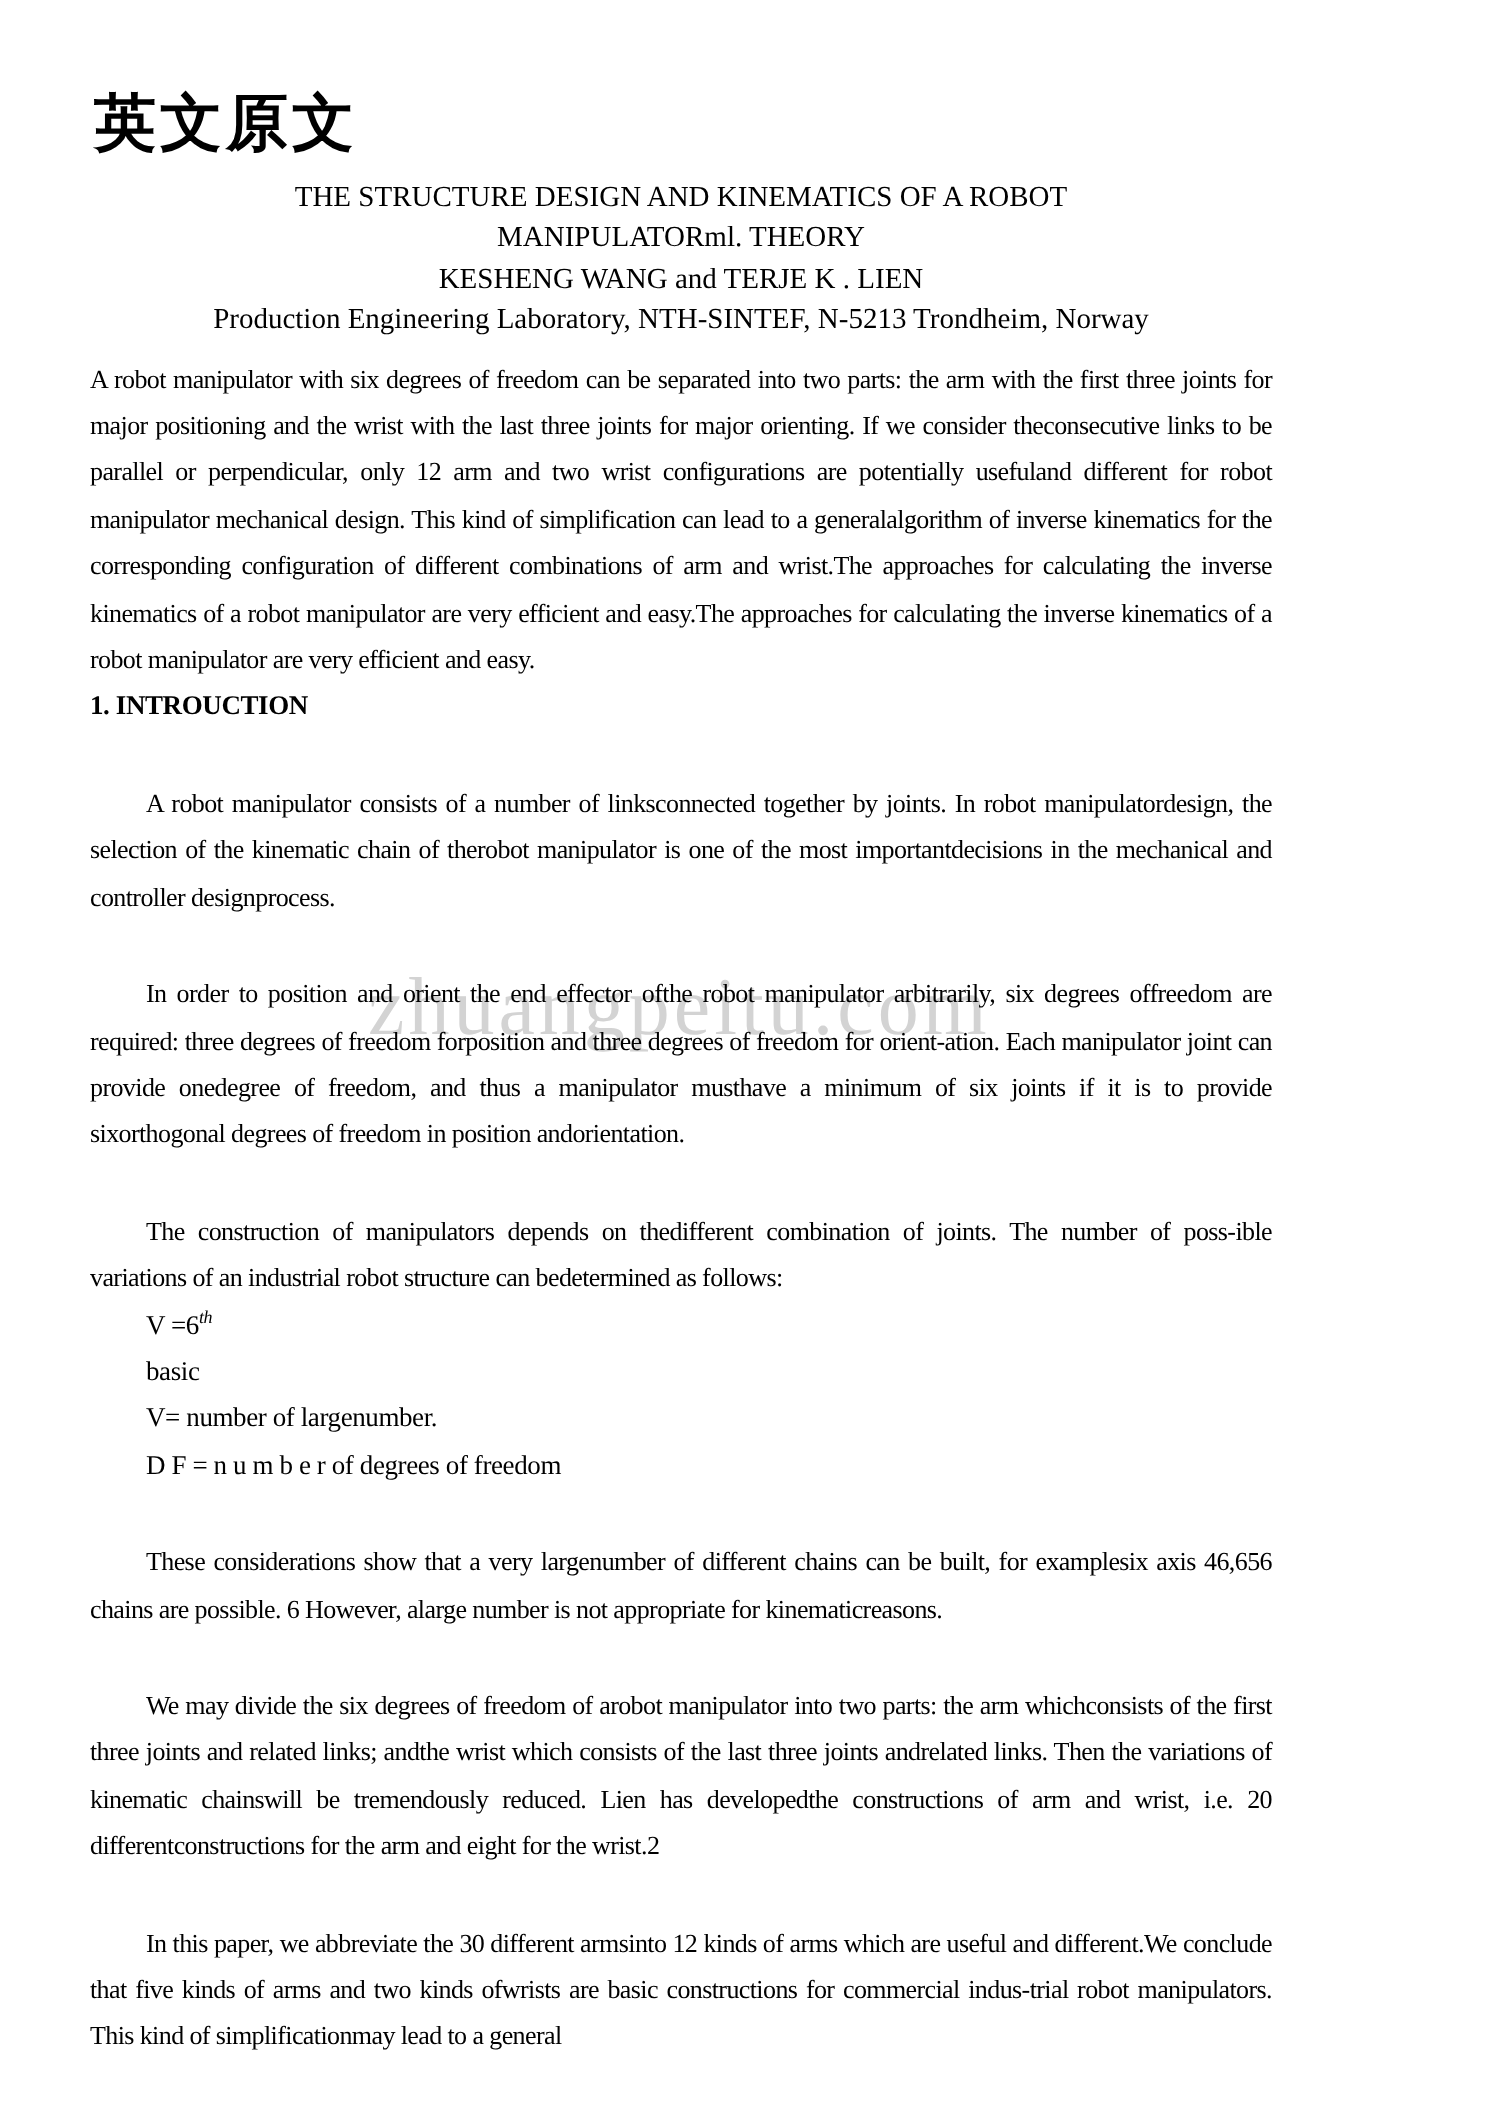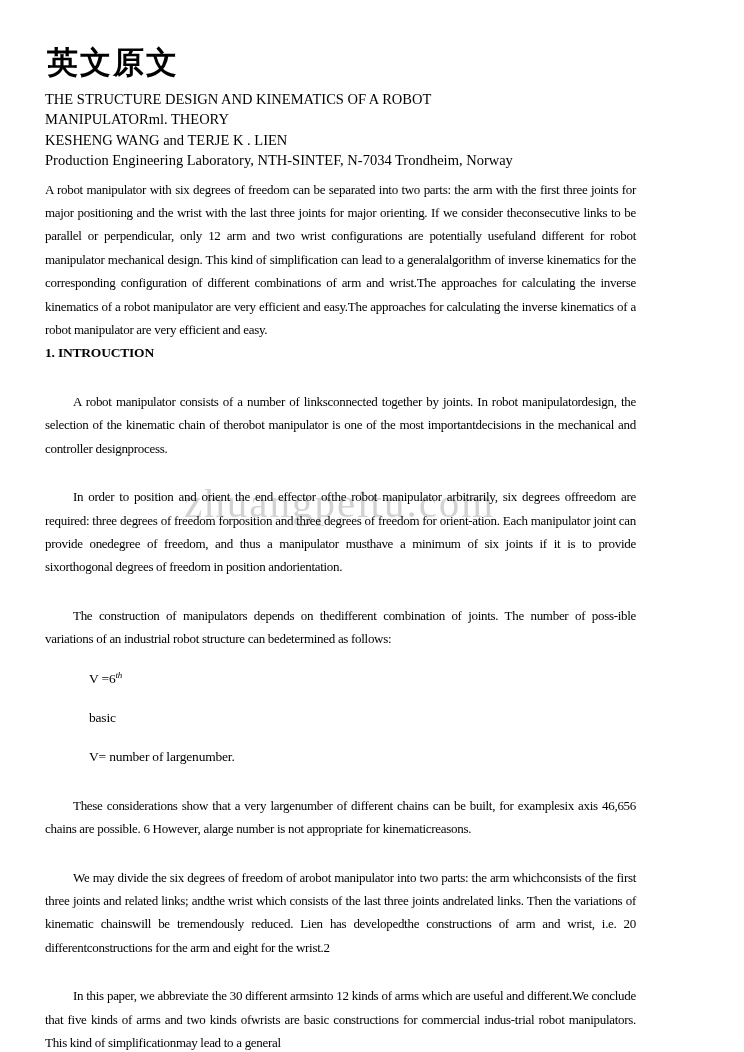--- a/index.html
+++ b/index.html
@@ -36,20 +36,21 @@
   }
   .cjk-heading {
     margin: 0 0 7px 2px;
     font-family: "DejaVu Sans", "Liberation Sans", sans-serif;
     font-size: 31px;
     font-weight: bold;
     letter-spacing: 2px;
     line-height: 40px;
   }
   .title-block {
+    text-align: center;
     font-size: 14.5px;
     line-height: 20.4px;
     margin-bottom: 7px;
   }
   .title-line { white-space: nowrap; }
   p.body-par {
     margin: 0;
     font-size: 13px;
     letter-spacing: -0.3px;
     line-height: 23.4px;
@@ -57,21 +58,21 @@
   }
   p.indent { text-indent: 28px; margin-top: 25px; }
   .section-heading {
     margin: 0;
     font-size: 13.5px;
     font-weight: bold;
     letter-spacing: -0.2px;
     line-height: 23.4px;
   }
   .formula-line {
-    margin: 16px;
+    margin: 0;
     padding-left: 28px;
     font-size: 13.5px;
     letter-spacing: -0.2px;
     line-height: 23.4px;
   }
   .formula-line sup {
     font-size: 9px;
     font-style: italic;
     line-height: 0;
   }
@@ -84,41 +85,42 @@
   <div class="watermark">zhuangpeitu.com</div>
 
   <div class="content">
 
     <h1 class="cjk-heading">英文原文</h1>
 
     <div class="title-block">
       <div class="title-line">THE STRUCTURE DESIGN AND KINEMATICS OF A ROBOT</div>
       <div class="title-line">MANIPULATORml. THEORY</div>
       <div class="title-line">KESHENG WANG and TERJE K . LIEN</div>
-      <div class="title-line">Production Engineering Laboratory, NTH-SINTEF, N-7034 Trondheim, Norway</div>
+      <div class="title-line">Production Engineering Laboratory, NTH-SINTEF, N-5213 Trondheim, Norway</div>
     </div>
 
     <p class="body-par">A robot manipulator with six degrees of freedom can be separated into two parts: the arm with the first three joints for major positioning and the wrist with the last three joints for major orienting. If we consider theconsecutive links to be parallel or perpendicular, only 12 arm and two wrist configurations are potentially usefuland different for robot manipulator mechanical design. This kind of simplification can lead to a generalalgorithm of inverse kinematics for the corresponding configuration of different combinations of arm and wrist.The approaches for calculating the inverse kinematics of a robot manipulator are very efficient and easy.The approaches for calculating the inverse kinematics of a robot manipulator are very efficient and easy.</p>
 
     <h2 class="section-heading">1. INTROUCTION</h2>
 
     <p class="body-par indent">A robot manipulator consists of a number of linksconnected together by joints. In robot manipulatordesign, the selection of the kinematic chain of therobot manipulator is one of the most importantdecisions in the mechanical and controller designprocess.</p>
 
     <p class="body-par indent">In order to position and orient the end effector ofthe robot manipulator arbitrarily, six degrees offreedom are required: three degrees of freedom forposition and three degrees of freedom for orient-ation. Each manipulator joint can provide onedegree of freedom, and thus a manipulator musthave a minimum of six joints if it is to provide sixorthogonal degrees of freedom in position andorientation.</p>
 
     <p class="body-par indent">The construction of manipulators depends on thedifferent combination of joints. The number of poss-ible variations of an industrial robot structure can bedetermined as follows:</p>
 
     <div class="formula-line">
       <span>V =6</span><sup>th</sup>
     </div>
 
     <div class="formula-line">basic</div>
 
     <div class="formula-line">V= number of largenumber.</div>
 
+    <div class="formula-line">D F = n u m b e r of degrees of freedom</div>
 
     <p class="body-par indent">These considerations show that a very largenumber of different chains can be built, for examplesix axis 46,656 chains are possible. 6 However, alarge number is not appropriate for kinematicreasons.</p>
 
     <p class="body-par indent">We may divide the six degrees of freedom of arobot manipulator into two parts: the arm whichconsists of the first three joints and related links; andthe wrist which consists of the last three joints andrelated links. Then the variations of kinematic chainswill be tremendously reduced. Lien has developedthe constructions of arm and wrist, i.e. 20 differentconstructions for the arm and eight for the wrist.2</p>
 
     <p class="body-par indent">In this paper, we abbreviate the 30 different armsinto 12 kinds of arms which are useful and different.We conclude that five kinds of arms and two kinds ofwrists are basic constructions for commercial indus-trial robot manipulators. This kind of simplificationmay lead to a general</p>
 
   </div>
 </div>
 

